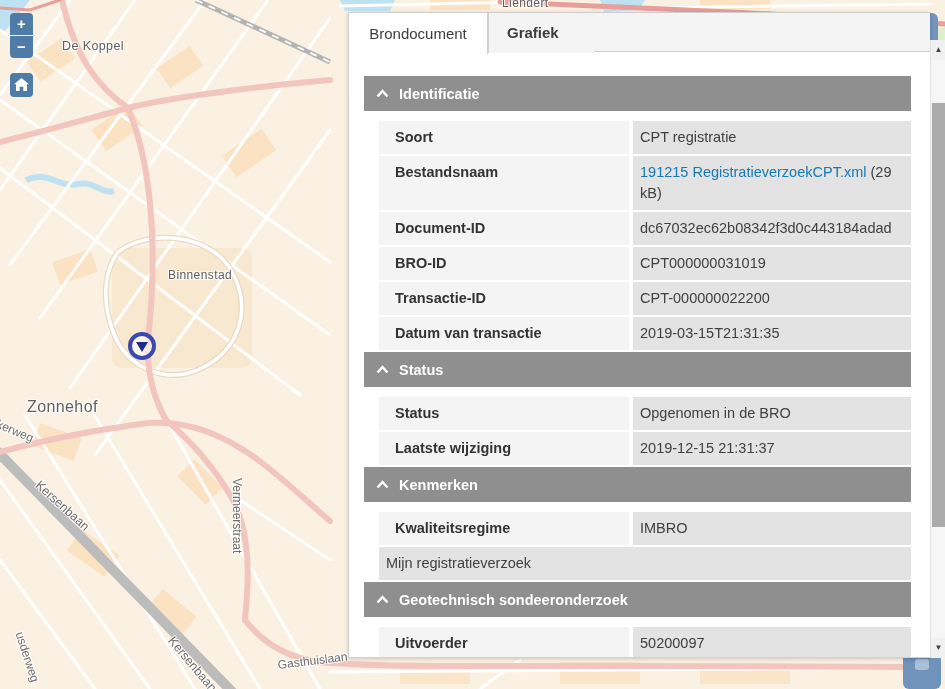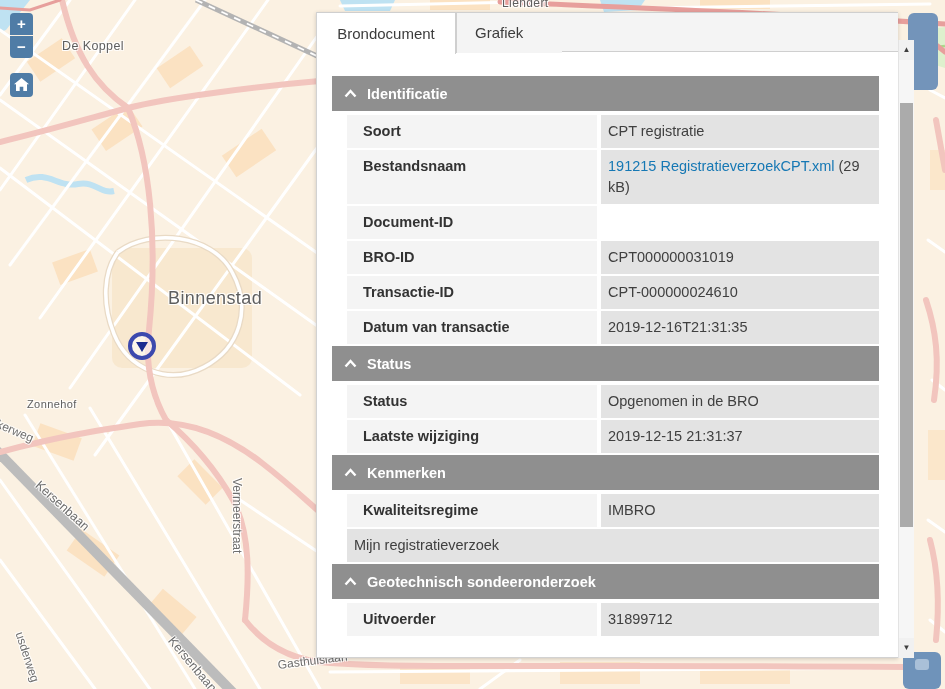--- a/index.html
+++ b/index.html
@@ -28,36 +28,36 @@
   
   .marker{position:absolute;left:128px;top:332px;width:28px;height:28px;box-sizing:border-box;
     border:4px solid #3c49ae;border-radius:50%;background:rgba(255,255,255,.55);z-index:1;cursor:pointer;}
   .marker::after{content:"";position:absolute;left:4px;top:6px;width:0;height:0;
     border-left:6px solid transparent;border-right:6px solid transparent;border-top:10px solid #1c2b90;}
   
   .corner-tr{position:absolute;left:908px;top:13px;width:30px;height:77px;background:#7394ba;border-radius:6px;z-index:1;}
   .corner-br{position:absolute;left:903px;top:652px;width:38px;height:37px;background:#6f93ba;border-radius:6px;z-index:1;}
   .corner-br::after{content:"";position:absolute;left:12px;top:7px;width:14px;height:11px;background:#a9c0d8;border-radius:3px;}
   
-  .panel{position:absolute;left:316px;top:12px;width:598px;height:646px;z-index:2;display:flex;}
+  .panel{position:absolute;left:348px;top:12px;width:598px;height:646px;z-index:2;display:flex;}
   .panel-main{width:582px;height:100%;background:#fff;box-sizing:border-box;
     border-left:1px solid #d2d2d2;border-bottom:1px solid #d2d2d2;overflow:hidden;
     box-shadow:0 1px 4px rgba(0,0,0,.18);}
   .tabstrip{position:relative;height:40px;background:#f4f4f4;box-sizing:border-box;
     border-top:1px solid #cfcfcf;border-bottom:1px solid #cfcfcf;}
   .tab{position:absolute;top:-1px;box-sizing:border-box;font-size:15px;color:#3c3c3c;
     cursor:pointer;border-top:1px solid #cfcfcf;}
   .tab.active{left:0;width:139px;height:42px;background:#fff;border-right:1px solid #cfcfcf;
     z-index:2;text-align:center;line-height:41px;}
   .tab.inactive{left:139px;width:106px;height:41px;background:#f4f4f4;border-left:1px solid #cfcfcf;
-    line-height:40px;padding-left:18px;}
+    line-height:40px;padding-left:18px;font-weight:bold;}
   .content{padding:24px 19px 0 15px;}
   .section{margin-bottom:2px;}
   .sec-header{height:35px;background:#8f8f8f;color:#fff;font-weight:bold;font-size:14.5px;
-    display:flex;align-items:center;padding-left:12px;margin-bottom:4px;cursor:pointer;}
+    display:flex;align-items:center;padding-left:12px;margin-bottom:10px;cursor:pointer;}
   .chev{display:inline-flex;margin-right:10px;}
   .rows{margin-left:15px;}
   .row{display:flex;margin-bottom:2px;font-size:14.5px;line-height:21px;}
   .cell-label{flex:none;width:250px;box-sizing:border-box;background:#f4f4f4;
     padding:6px 10px 6px 16px;font-weight:bold;color:#333;margin-right:4px;}
   .cell-value{flex:1;box-sizing:border-box;background:#e3e3e3;padding:6px 2px 6px 7px;color:#404040;}
   .file-link{color:#1678b4;text-decoration:none;cursor:pointer;}
   
   .scroll-col{width:16px;margin-top:28px;height:618px;position:relative;background:#f6f6f6;
     box-sizing:border-box;border-left:1px solid #e3e3e3;}
@@ -153,22 +153,22 @@
 
     <g stroke="#e79f9c" fill="none" stroke-linecap="round">
       <path d="M500,2 C640,8 800,14 945,24" stroke-width="5"></path>
       <path d="M930,40 L945,52" stroke-width="5"></path>
       <path d="M60,0 L30,10 L0,8" stroke-width="3"></path>
     </g>
   </svg>
   <div class="map-labels">
       <span class="map-label area" style="left: 62px; top: 39px; font-size: 12.5px;">De Koppel</span>
       <span class="map-label area" style="left: 502px; top: -4px; font-size: 12px;">Liendert</span>
-      <span class="map-label area" style="left: 168px; top: 288px; font-size: 18px;">Binnenstad</span>
-      <span class="map-label area" style="left: 27px; top: 398px; font-size: 11px;">Zonnehof</span>
+      <span class="map-label area" style="left: 168px; top: 268px; font-size: 12px;">Binnenstad</span>
+      <span class="map-label area" style="left: 27px; top: 398px; font-size: 16px;">Zonnehof</span>
       <span class="map-label" style="left: 0px; top: 417px; font-size: 12px; transform: rotate(23deg);">kerweg</span>
       <span class="map-label" style="left: 42px; top: 478px; font-size: 12.5px; transform: rotate(42deg);">Kersenbaan</span>
       <span class="map-label" style="left: 244px; top: 478px; font-size: 12px; transform: rotate(90deg);">Vermeerstraat</span>
       <span class="map-label" style="left: 26px; top: 630px; font-size: 12px; transform: rotate(72deg);">usderweg</span>
       <span class="map-label" style="left: 176px; top: 634px; font-size: 12.5px; transform: rotate(50deg);">Kersenbaan</span>
       <span class="map-label" style="left: 277px; top: 658px; font-size: 12px; transform: rotate(-7deg);">Gasthuislaan</span>
     </div>
 </div>
 
 <div class="zoom-ctrl">
@@ -206,32 +206,33 @@
             <div class="row">
               <div class="cell-label">Soort</div>
               <div class="cell-value">CPT registratie</div>
             </div>
             <div class="row">
               <div class="cell-label">Bestandsnaam</div>
               <div class="cell-value"><a class="file-link" href="#">191215 RegistratieverzoekCPT.xml</a><span> (29 kB)</span></div>
             </div>
             <div class="row">
               <div class="cell-label">Document-ID</div>
+              <div class="cell-value">dc67032ec62b08342f3d0c443184adad</div>
             </div>
             <div class="row">
               <div class="cell-label">BRO-ID</div>
               <div class="cell-value">CPT000000031019</div>
             </div>
             <div class="row">
               <div class="cell-label">Transactie-ID</div>
-              <div class="cell-value">CPT-000000024610</div>
+              <div class="cell-value">CPT-000000022200</div>
             </div>
             <div class="row">
               <div class="cell-label">Datum van transactie</div>
-              <div class="cell-value">2019-12-16T21:31:35</div>
+              <div class="cell-value">2019-03-15T21:31:35</div>
             </div>
           </div>
         </div>
         <div class="section">
           <div class="sec-header">
             <span class="chev">
               <svg width="13" height="9" viewBox="0 0 13 9">
                 <polyline points="1.5,7.5 6.5,2 11.5,7.5" fill="none" stroke="#fff" stroke-width="2.4"></polyline>
               </svg>
             </span>
@@ -272,21 +273,21 @@
             <span class="chev">
               <svg width="13" height="9" viewBox="0 0 13 9">
                 <polyline points="1.5,7.5 6.5,2 11.5,7.5" fill="none" stroke="#fff" stroke-width="2.4"></polyline>
               </svg>
             </span>
             <span class="sec-title">Geotechnisch sondeeronderzoek</span>
           </div>
           <div class="rows">
             <div class="row">
               <div class="cell-label">Uitvoerder</div>
-              <div class="cell-value">31899712</div>
+              <div class="cell-value">50200097</div>
             </div>
           </div>
         </div>
       </div>
   </div>
   <div class="scroll-col">
     <div class="scroll-btn up">▲</div>
     <div class="scroll-thumb"></div>
     <div class="scroll-btn down">▼</div>
   </div>

